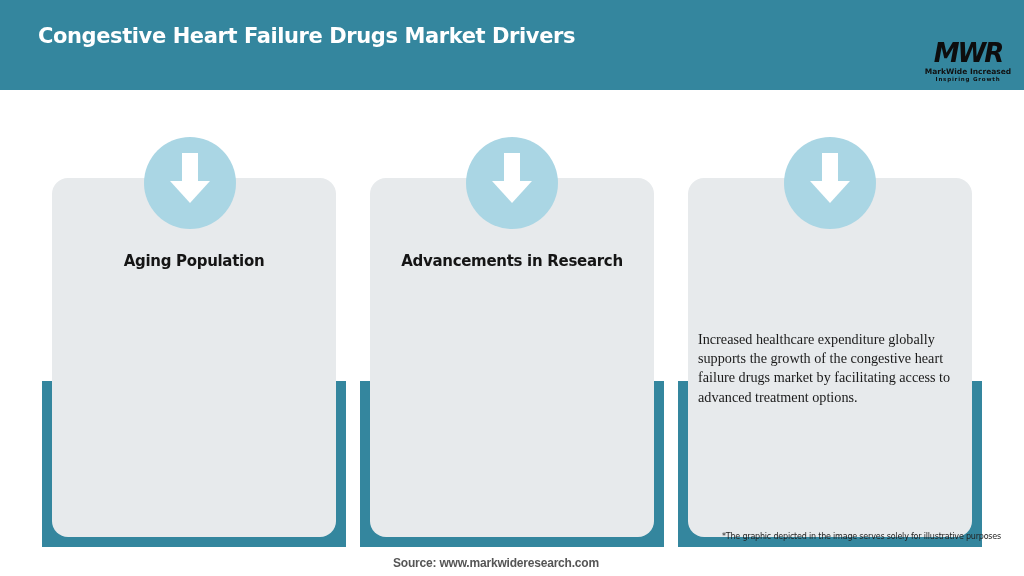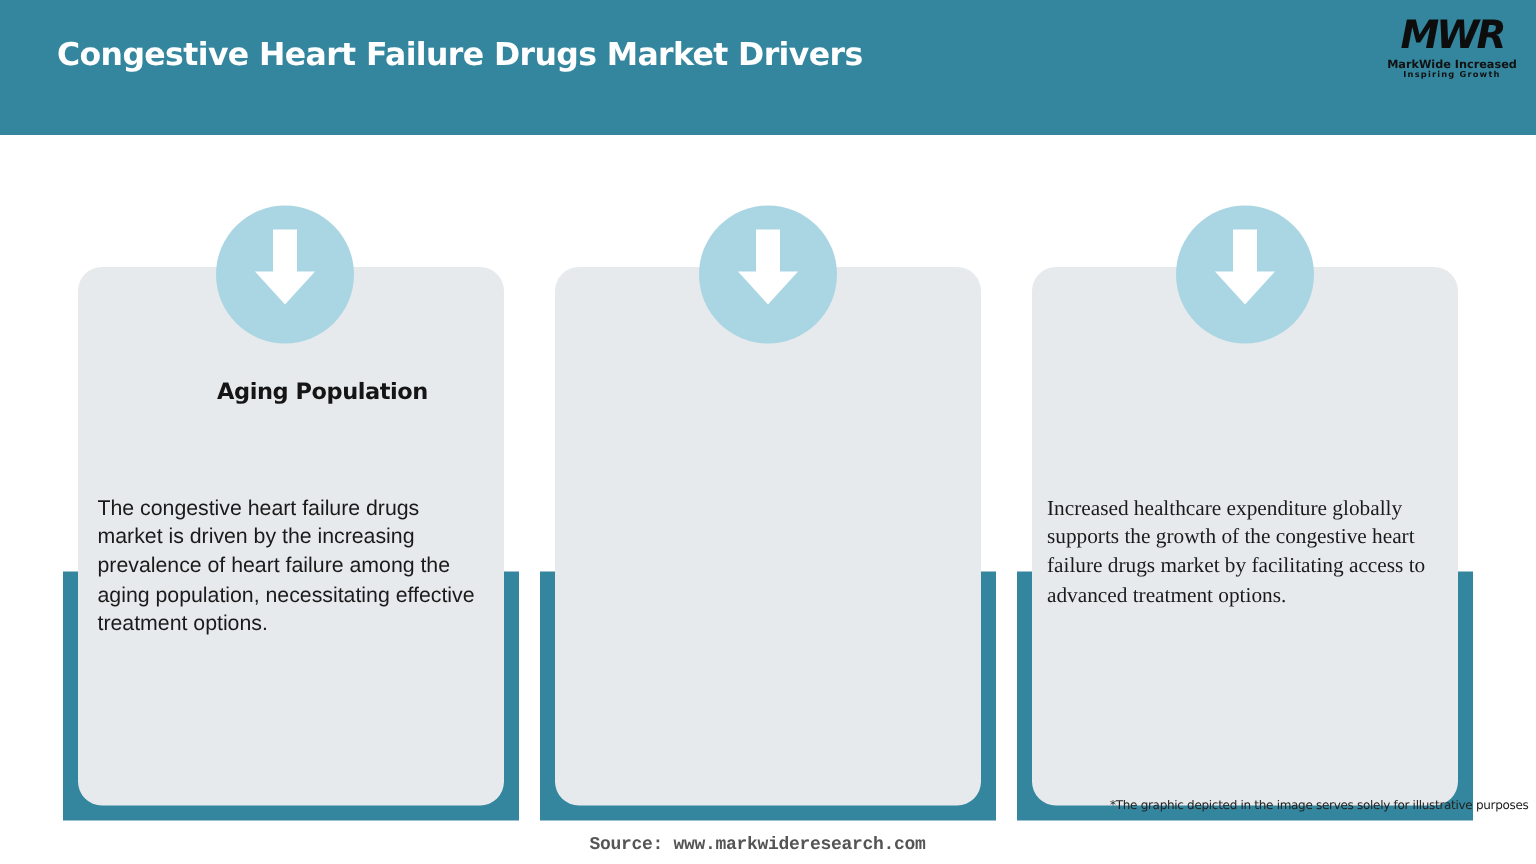--- a/index.html
+++ b/index.html
@@ -1,57 +1,57 @@
 <!DOCTYPE html>
 <html><head>
 <meta charset="utf-8">
 <style>
   html, body { margin:0; padding:0; }
   body { width:1024px; height:576px; position:relative; overflow:hidden; background:#ffffff; font-family:"Liberation Sans", sans-serif; }
   .header { position:absolute; left:0; top:0; width:1024px; height:90px; background:#34869e; }
   .header-title { position:absolute; left:38px; top:24px; color:#ffffff; font-family:"DejaVu Sans", sans-serif; font-weight:bold; font-size:21px; letter-spacing:-0.4px; }
   .logo { position:absolute; left:918px; top:10px; width:100px; height:48px; text-align:center; color:#111; }
-  .logo-mark { font-family:"DejaVu Sans", sans-serif; font-weight:bold; font-style:italic; font-size:26px; letter-spacing:-2px; line-height:28px; color:#0d0d0d; }
+  .logo-mark { font-family:"DejaVu Sans", sans-serif; font-weight:bold; font-style:italic; font-size:26px; letter-spacing:-2px; line-height:28px; color:#0d0d0d;margin-top:29px; }
   .logo-name { font-family:"DejaVu Sans", sans-serif; font-weight:bold; font-size:7.5px; line-height:9px; color:#111; }
   .logo-tag { font-family:"DejaVu Sans", sans-serif; font-weight:bold; font-size:5.5px; letter-spacing:0.8px; line-height:7px; color:#111; }
   .teal-back { position:absolute; top:381px; width:304px; height:166px; background:#34869e; }
   .card { position:absolute; top:178px; width:284px; height:359px; background:#e7eaec; border-radius:16px; }
   .circle { position:absolute; top:137px; width:92px; height:92px; border-radius:50%; background:#aad6e4; }
   .circle svg { position:absolute; left:0; top:0; }
   .card-title { position:absolute; left:0; width:100%; top:72px; text-align:center; font-family:"DejaVu Sans", sans-serif; font-weight:bold; font-size:15px; line-height:22px; color:#151515; letter-spacing:-0.3px; }
   .card-body { position:absolute; left:13px; right:14px; font-size:14.2px; line-height:19.2px; color:#1a1a1a; }
-  .source { position:absolute; left:393px; top:556px; font-family:Liberation Mono, monospace; font-weight:bold; font-size:12px; color:#555; letter-spacing:-0.2px; }
-  .disclaimer { position:absolute; left:722px; top:532px; font-family:"DejaVu Sans", sans-serif; font-size:8px; color:#222; letter-spacing:-0.2px;margin-left:18px; }
+  .source { position:absolute; left:393px; top:556px; font-family:Liberation Sans, sans-serif; font-weight:bold; font-size:12px; color:#555; letter-spacing:-0.2px; }
+  .disclaimer { position:absolute; left:722px; top:532px; font-family:"DejaVu Sans", sans-serif; font-size:8px; color:#222; letter-spacing:-0.2px; }
 </style>
 </head>
 <body>
 
 <div class="header">
   <div class="header-title">Congestive Heart Failure Drugs Market Drivers</div>
   <div class="logo">
     <div class="logo-mark">MWR</div>
     <div class="logo-name">MarkWide Increased</div>
     <div class="logo-tag">Inspiring Growth</div>
   </div>
 </div>
 
 <div class="teal-back" style="left:42px;"></div>
 <div class="card" style="left:52px;">
-  <div class="card-title" style="top:72px;margin-left:21px;">Aging Population</div>
-  <div class="card-body" style="top:152px;">The congestive heart failure drugs market is driven by the increasing prevalence of heart failure among the aging population, necessitating effective treatment options.</div>
+  <div class="card-title" style="top:72px;">Aging Population</div>
 </div>
 <div class="circle" style="left:144px;">
   <svg width="92" height="92" viewBox="0 0 92 92">
     <rect x="38" y="16" width="16" height="30" fill="#ffffff"></rect>
     <polygon points="26,44 66,44 46,66" fill="#ffffff"></polygon>
   </svg>
 </div>
 
 <div class="teal-back" style="left:360px;"></div>
 <div class="card" style="left:370px;">
+  <div class="card-title" style="top:72px;">Advancements in Research</div>
 </div>
 <div class="circle" style="left:466px;">
   <svg width="92" height="92" viewBox="0 0 92 92">
     <rect x="38" y="16" width="16" height="30" fill="#ffffff"></rect>
     <polygon points="26,44 66,44 46,66" fill="#ffffff"></polygon>
   </svg>
 </div>
 
 <div class="teal-back" style="left:678px;"></div>
 <div class="card" style="left:688px;">

